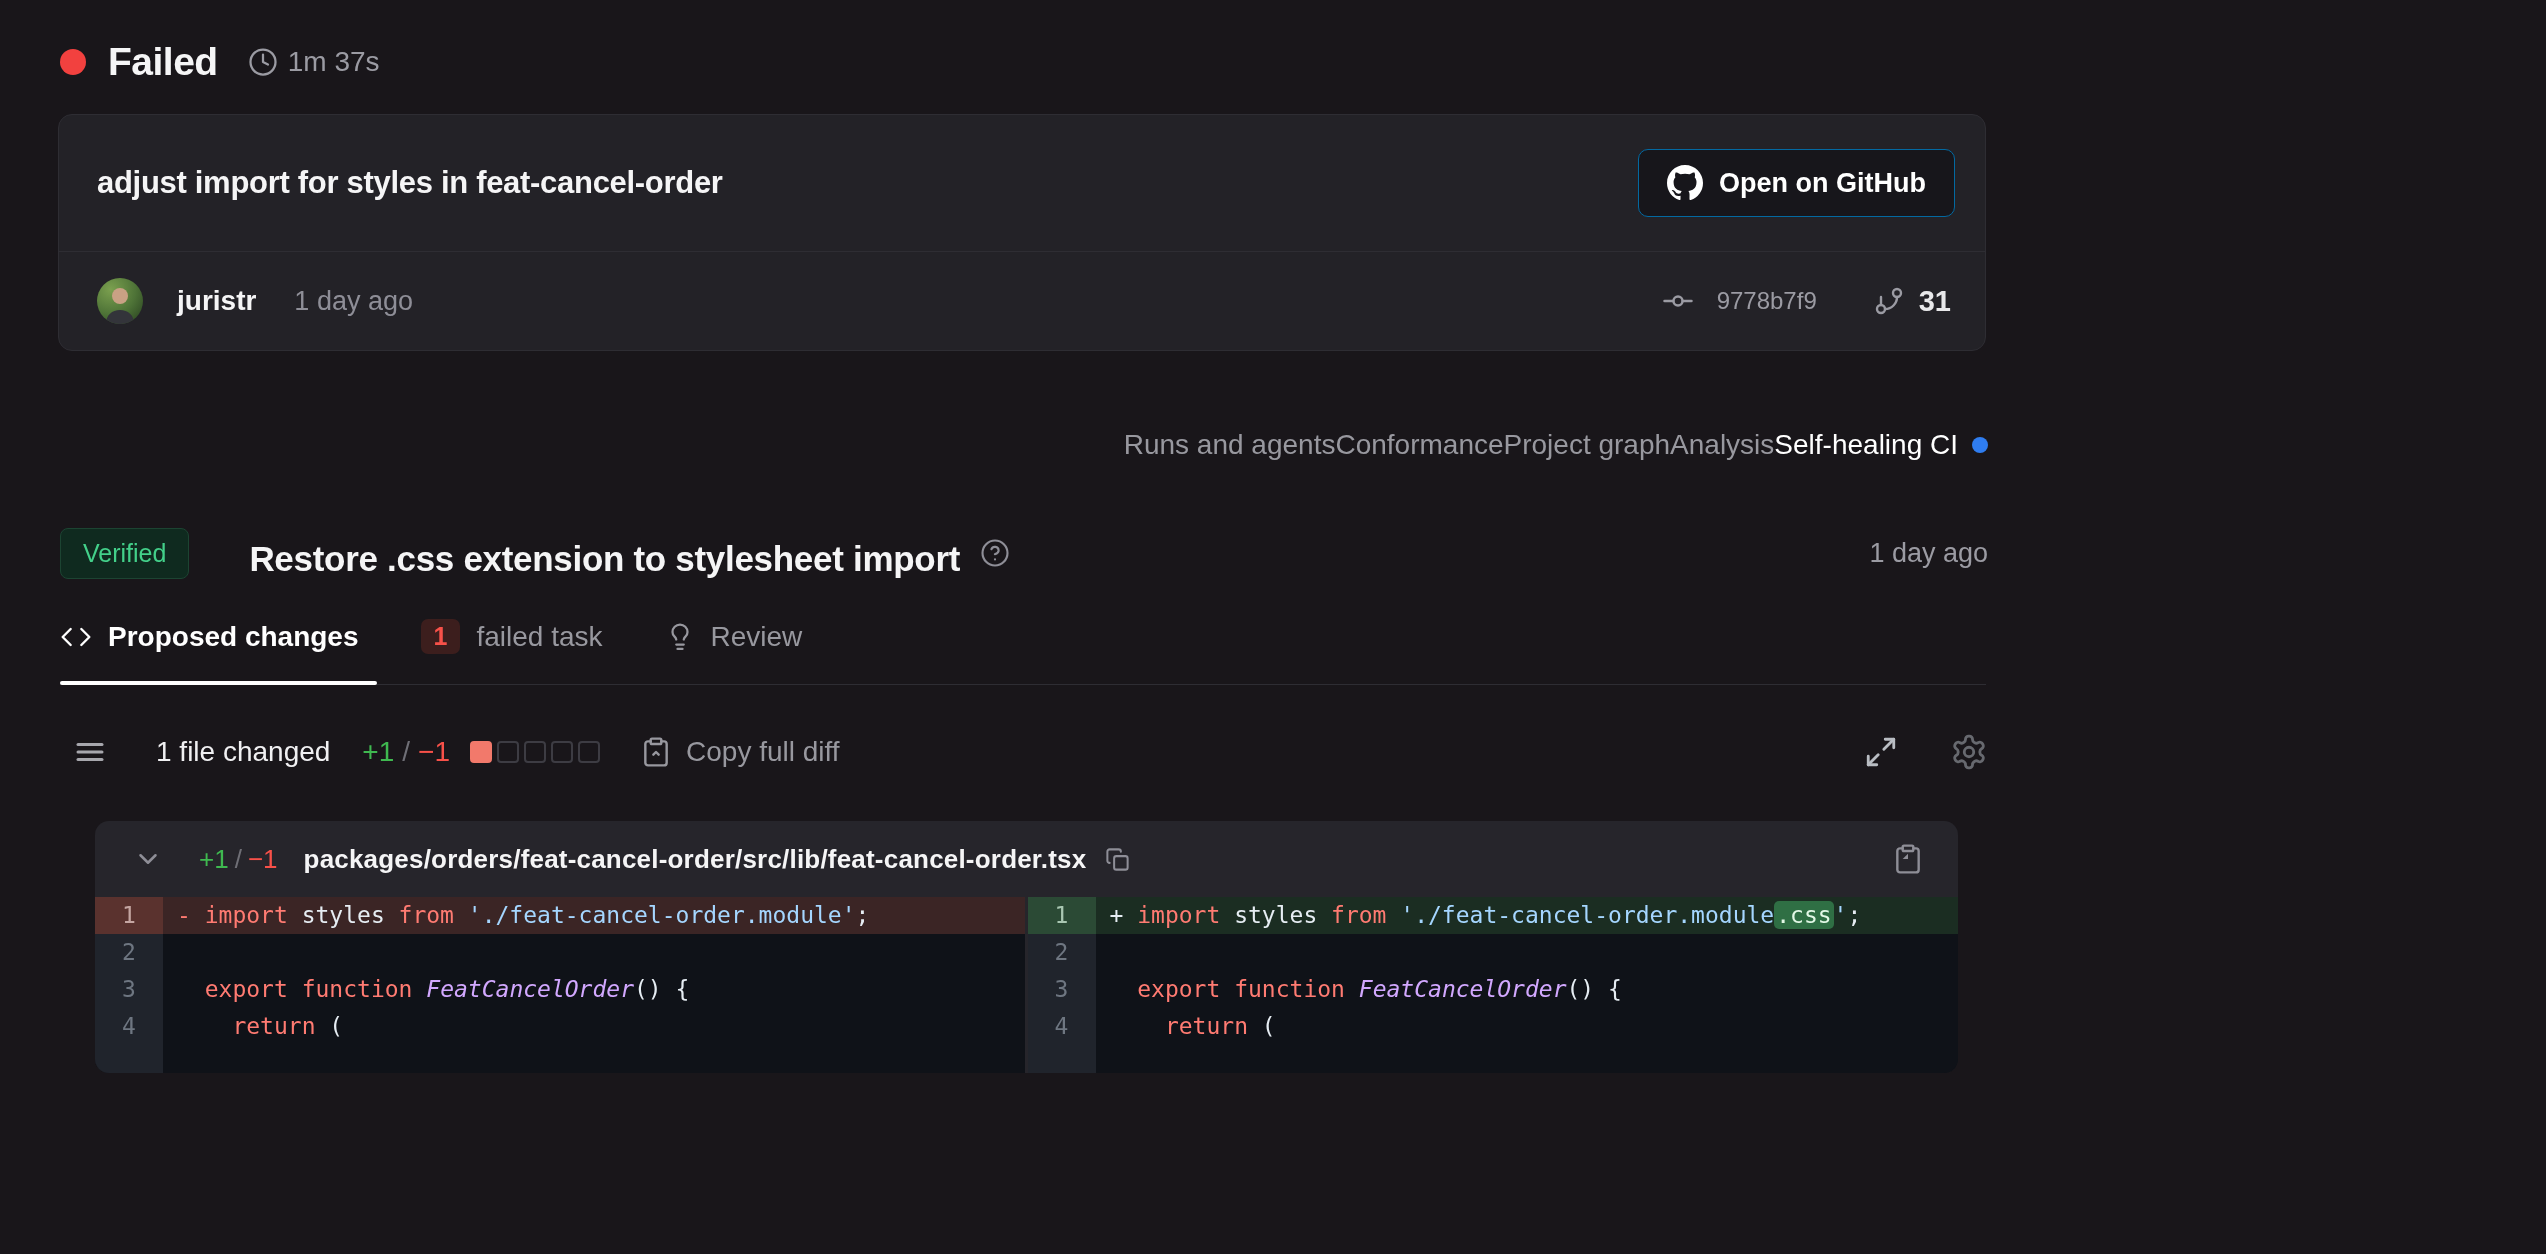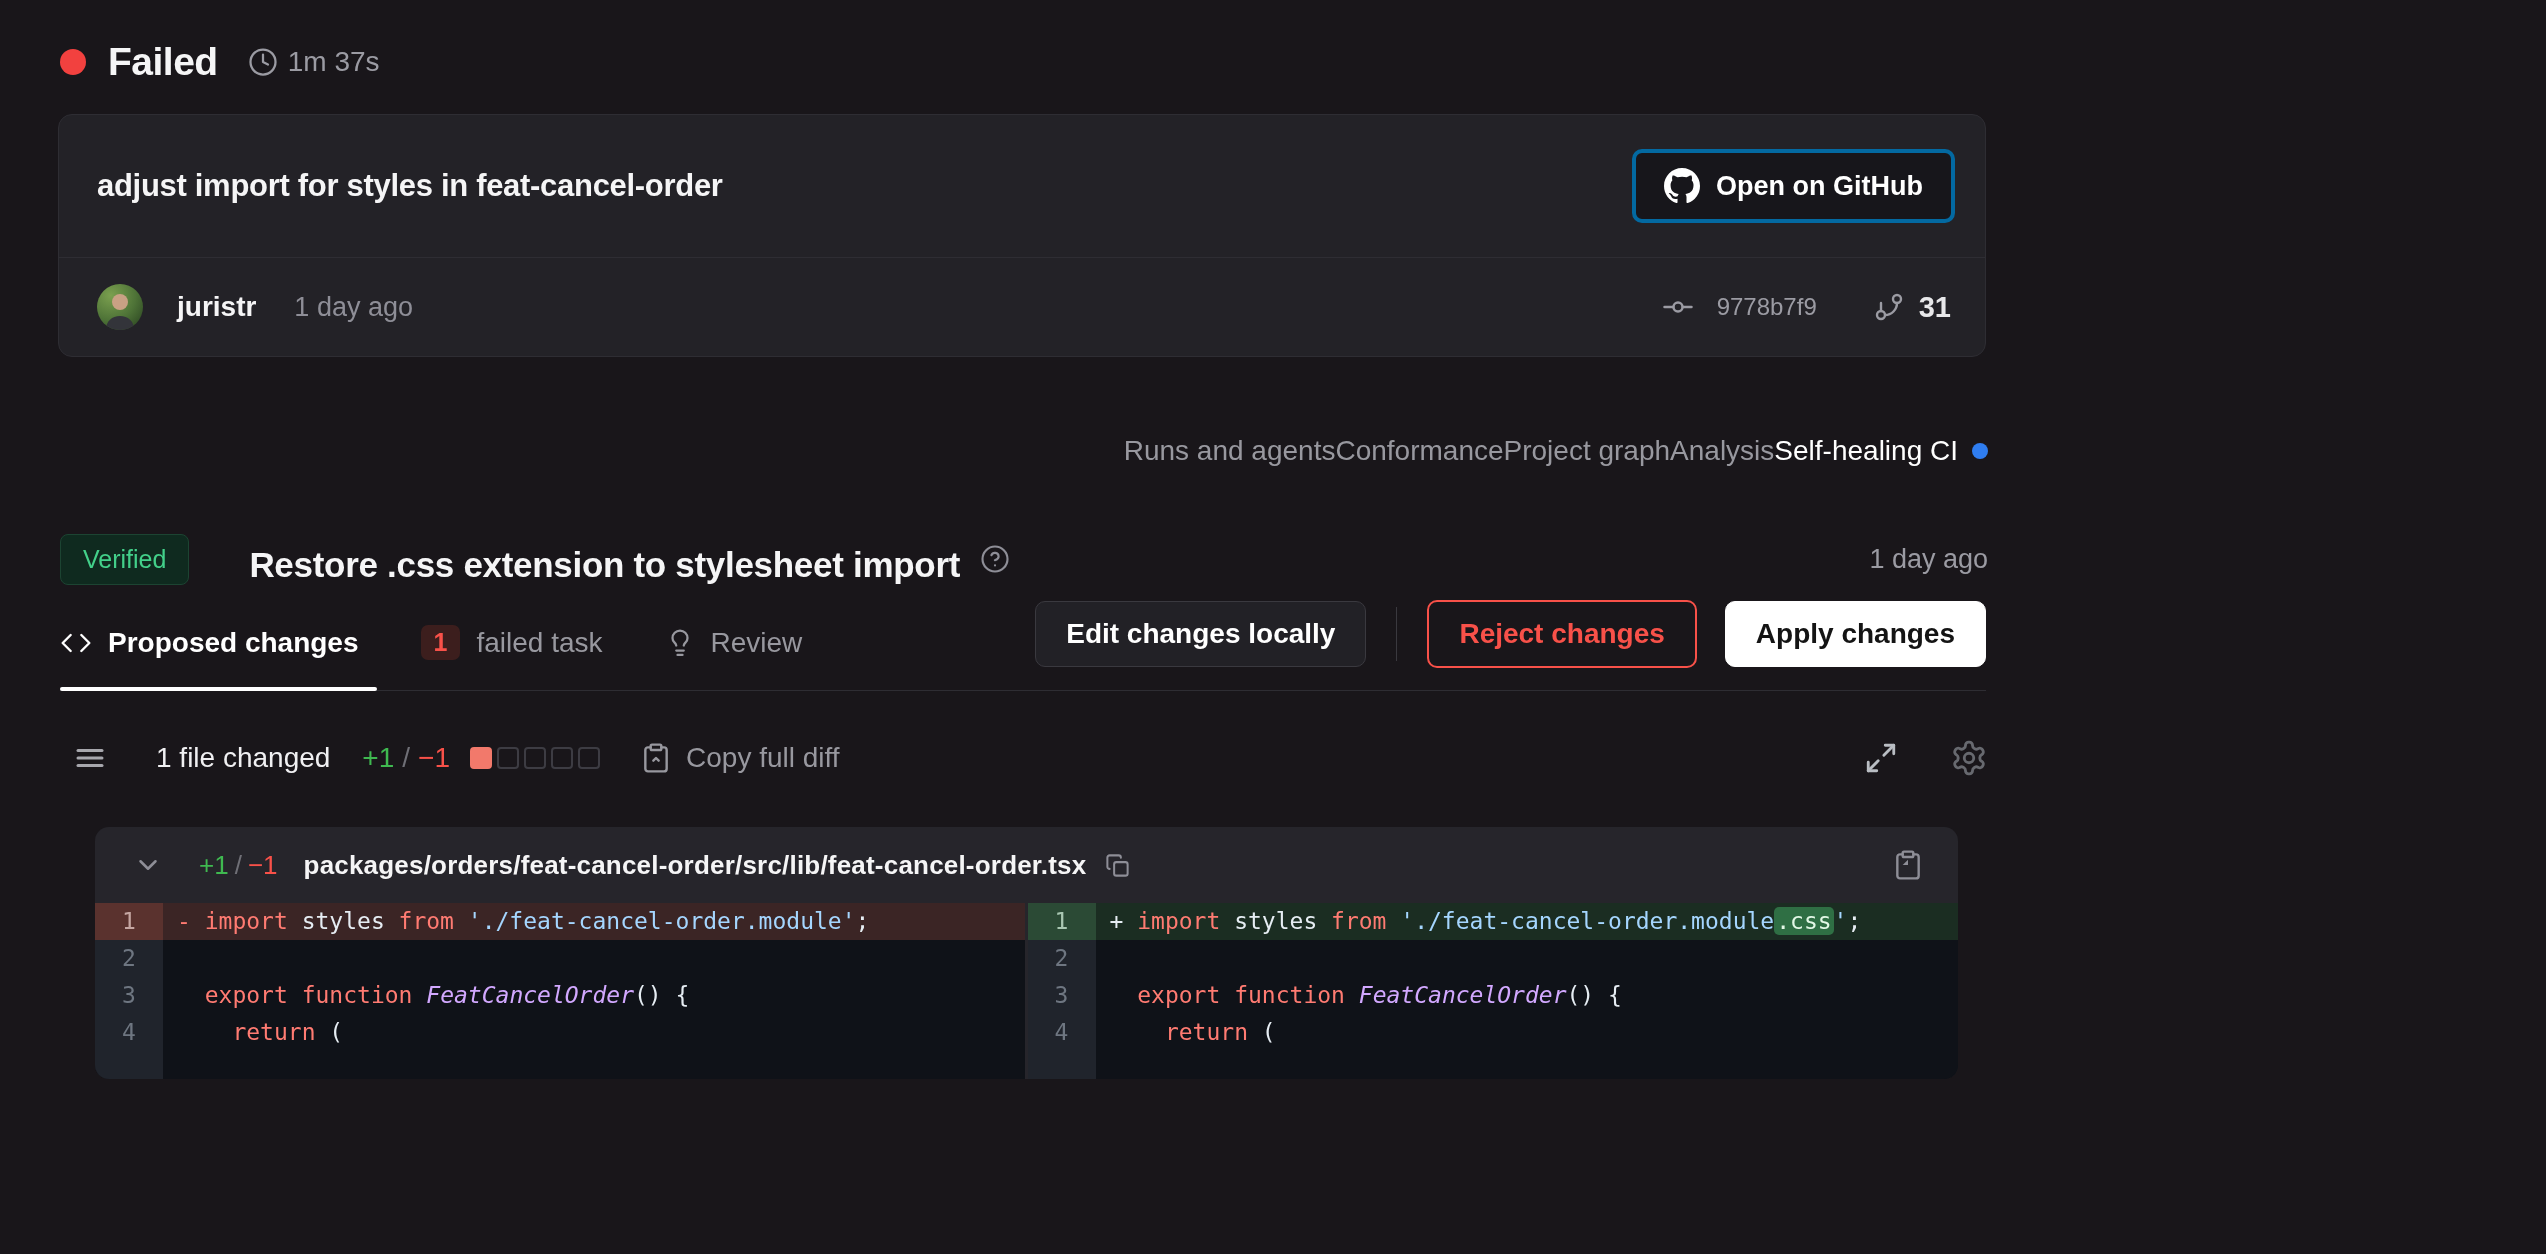--- a/index.html
+++ b/index.html
@@ -12,21 +12,21 @@
   .status-dot { width:26px; height:26px; border-radius:50%; background:#f2413f; }
   .status-label { font-size:39px; font-weight:700; letter-spacing:-0.5px; }
   .status-duration { display:flex; align-items:center; gap:10px; color:#9b9ba3; font-size:28px; margin-left:8px; }
   .icon { display:inline-flex; align-items:center; justify-content:center; }
   .icon svg { display:block; }
 
   
   .commit-card { margin:30px 58px 0 58px; background:#232227; border:1px solid #2e2d33; border-radius:14px; }
   .commit-card-header { display:flex; align-items:center; justify-content:space-between; padding:34px 30px 34px 38px; border-bottom:1px solid #2e2d33; }
   .commit-title { font-size:31px; font-weight:700; letter-spacing:-0.3px; }
-  .gh-button { display:flex; align-items:center; gap:16px; background:#17161b; border:4px solid #0369a1; color:#fff; font-size:27px; font-weight:600; padding:15px 28px; border-radius:10px; cursor:pointer; font-family:inherit; }
+  .gh-button { display:flex; align-items:center; gap:16px; background:#17161b; border:1px solid #0369a1; color:#fff; font-size:27px; font-weight:600; padding:15px 28px; border-radius:10px; cursor:pointer; font-family:inherit; }
   .commit-card-footer { display:flex; align-items:center; justify-content:space-between; padding:26px 34px 26px 38px; }
   .author-cluster { display:flex; align-items:center; gap:34px; }
   .avatar { width:46px; height:46px; border-radius:50%; overflow:hidden; flex:0 0 auto; }
   .author-name { font-size:28px; font-weight:700; }
   .author-time { font-size:27px; color:#8e8e97; margin-left:4px; }
   .commit-meta { display:flex; align-items:center; gap:56px; }
   .commit-hash { display:flex; align-items:center; gap:22px; color:#9b9ba3; font-size:24px; }
   .branch-count { display:flex; align-items:center; gap:14px; color:#e8e8ea; font-size:29px; font-weight:600; }
   .branch-count .icon { color:#9b9ba3; }
 
@@ -217,26 +217,20 @@
         <span class="icon">
           <svg width="30" height="30" viewBox="0 0 24 24" fill="none" stroke="#98989f" stroke-width="1.8" stroke-linecap="round" stroke-linejoin="round">
               <path d="M15 14c.2-1 .7-1.7 1.5-2.5 1-.9 1.5-2.2 1.5-3.5A6 6 0 0 0 6 8c0 1.3.5 2.6 1.5 3.5.8.8 1.3 1.5 1.5 2.5"></path>
               <line x1="9" y1="18" x2="15" y2="18"></line>
               <line x1="10" y1="21.5" x2="14" y2="21.5"></line>
             </svg>
         </span>
         <span>Review</span>
       </div>
     </div>
-    <div class="actions">
-      <button class="btn btn-edit">Edit changes locally</button>
-      <span class="action-divider"></span>
-      <button class="btn btn-reject">Reject changes</button>
-      <button class="btn btn-apply">Apply changes</button>
-    </div>
   </div>
 
   <div class="diff-toolbar">
     <span class="hamburger icon">
       <svg width="36" height="36" viewBox="0 0 24 24" fill="none" stroke="currentColor" stroke-width="2" stroke-linecap="round">
           <line x1="4" y1="7" x2="20" y2="7"></line>
           <line x1="4" y1="12" x2="20" y2="12"></line>
           <line x1="4" y1="17" x2="20" y2="17"></line>
         </svg>
     </span>

